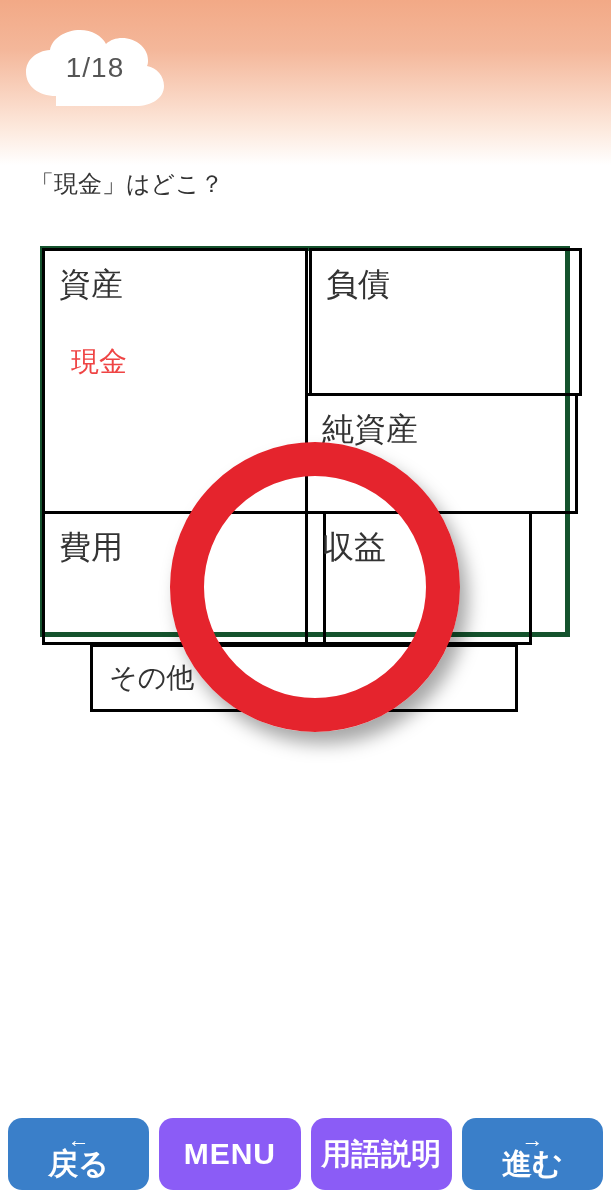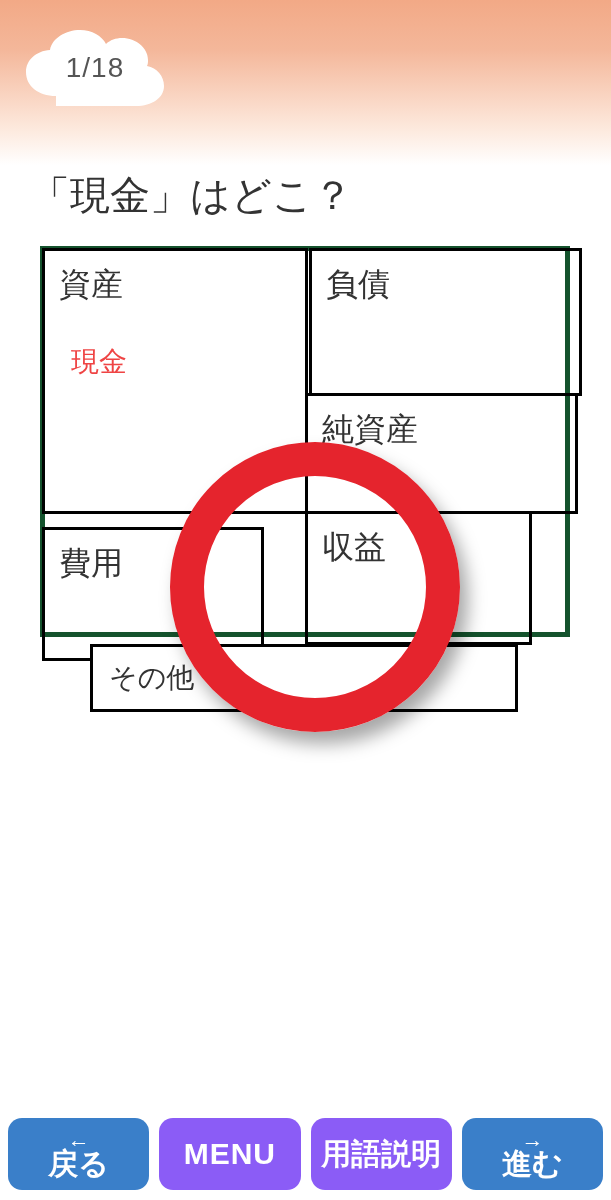--- a/index.html
+++ b/index.html
@@ -2,27 +2,27 @@
 <html><head>
 <meta charset="utf-8">
 <style>
 *{box-sizing:border-box;margin:0;padding:0}
 html,body{width:611px;height:1200px;overflow:hidden;font-family:"Hiragino Sans","Meiryo",sans-serif;background:#fff}
 .screen{position:relative;width:611px;height:1200px;background:#fff}
 .top-wash{position:absolute;top:0;left:0;width:100%;height:165px;background:linear-gradient(to bottom,#f2a986 0%,#f4b79a 30%,#fdebe0 80%,#ffffff 100%);z-index:0}
 .cloud{position:absolute;top:24px;left:18px;width:154px;height:88px;z-index:2}
 .cloud svg{position:absolute;inset:0}
 .cloud-text{position:absolute;inset:0;display:flex;align-items:center;justify-content:center;font-size:28px;color:#555;letter-spacing:1px}
-.question{position:absolute;top:168px;left:30px;font-size:40px;color:#333;z-index:2}
+.question{position:absolute;top:168px;left:30px;font-size:24px;color:#333;z-index:2}
 .grid{position:absolute;top:246px;left:40px;width:530px;height:391px;border:5px solid #14532d;z-index:2;background:#fff}
 .grid .cell{position:absolute;border:3px solid #000;padding:12px 14px;font-size:32px;color:#333}
 .c-assets{left:-3px;top:-3px;width:266px;height:266px}
 .c-liab{left:264px;top:-3px;width:273px;height:148px}
 .c-net{left:260px;top:142px;width:273px;height:121px}
-.c-exp{left:-3px;top:276px;width:222px;height:134px}
+.c-exp{left:-3px;top:260px;width:284px;height:134px}
 .c-rev{left:260px;top:260px;width:227px;height:134px}
 .sub{position:absolute;top:92px;left:26px;font-size:28px;color:#ef4444}
 .other{position:absolute;top:644px;left:90px;width:428px;height:68px;border:3px solid #000;display:flex;align-items:center;padding:0 16px;font-size:28px;color:#333;z-index:2;background:#fff}
 .ring{position:absolute;top:442px;left:170px;width:290px;height:290px;border-radius:50%;border:34px solid #e5242d;z-index:5;pointer-events:none;box-shadow:8px 12px 18px rgba(0,0,0,.35)}
 .bottombar{position:absolute;left:0;bottom:0;width:100%;height:90px;display:flex;gap:10px;padding:8px 8px 10px 8px;z-index:3}
 .btn{flex:1;border-radius:14px;display:flex;flex-direction:column;align-items:center;justify-content:center;color:#fff;font-weight:700;line-height:1;user-select:none;cursor:pointer}
 .btn-blue{background:#3a7fc9}
 .btn-pink{background:#8b5cf6}
 .btn-small-arrow{font-size:22px;margin-bottom:-2px}
 .btn-label{font-size:30px;font-family:"Comic Sans MS","Chalkboard",sans-serif;letter-spacing:1px}

